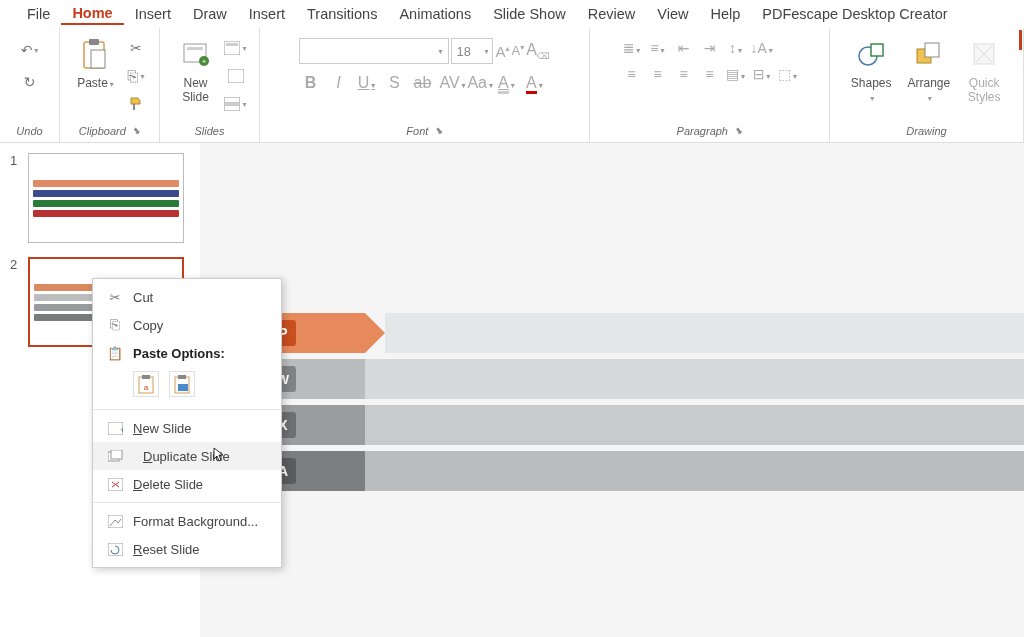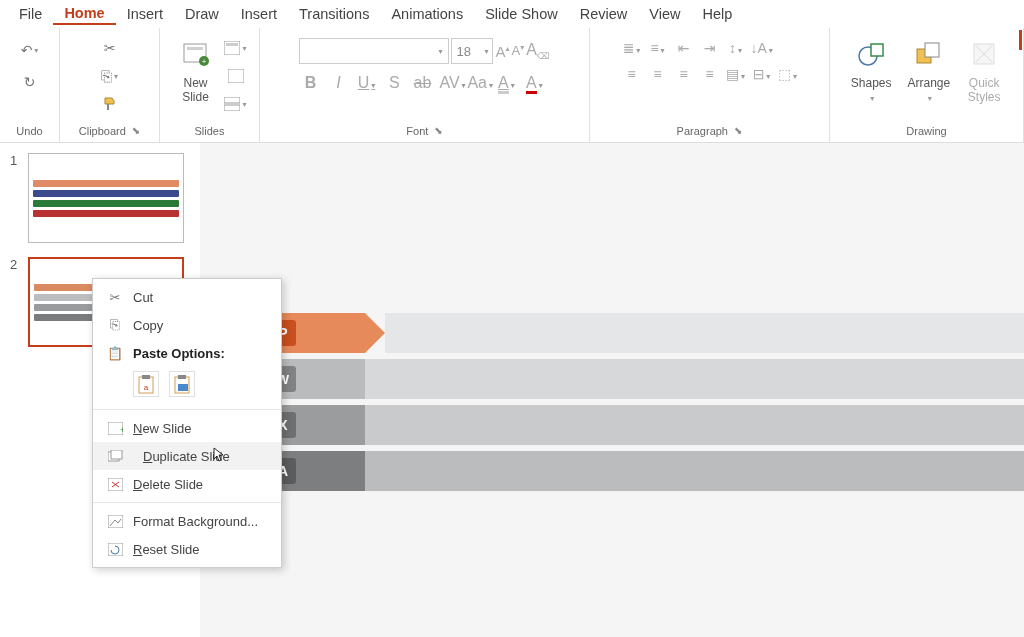--- a/index.html
+++ b/index.html
@@ -1,25 +1,25 @@
 <!DOCTYPE html>
 <html><head>
 <meta charset="utf-8">
 <style>
 * { margin: 0; padding: 0; box-sizing: border-box; font-family: "Segoe UI", Arial, sans-serif; }
 body { width: 1024px; height: 637px; background: #f0f0f0; overflow: hidden; position: relative; }
 
-.menubar { background: #fff; display: flex; align-items: center; height: 28px; padding: 0 8px; font-size: 14.5px; color: #444; text-align: right; }
+.menubar { background: #fff; display: flex; align-items: center; height: 28px; padding: 0 16px; font-size: 14.5px; color: #444; text-align: right; }
 .menubar .tab { padding: 2px 11px; cursor: pointer; }
 .menubar .tab.active { color: #c43e1c; border-bottom: 2px solid #c43e1c; font-weight: 600; }
 
 .ribbon { background: #fff; height: 115px; border-bottom: 1px solid #ddd; display: flex; }
 .group { border-right: 1px solid #e0e0e0; display: flex; flex-direction: column; align-items: center; padding: 4px 6px 2px; }
 .group-body { flex: 1; display: flex; align-items: flex-start; gap: 4px; }
-.group-label { font-size: 11px; color: #666; line-height: 18px; display: flex; align-items: center; gap: 6px; }
+.group-label { font-size: 11px; color: #666; line-height: 18px; display: flex; align-items: center; gap: 6px; font-style: italic; }
 .launcher { font-size: 10px; color: #888; }
 
 .bigbtn { display: flex; flex-direction: column; align-items: center; justify-content: flex-start; gap: 2px; padding: 4px 6px 0; font-size: 12px; color: #555; }
 .bigbtn .ico { width: 36px; height: 36px; display: flex; align-items: center; justify-content: center; margin-bottom: 2px; }
 .bigbtn .cap { font-size: 12px; text-align: center; line-height: 14px; }
 .smallcol { display: flex; flex-direction: column; gap: 4px; }
 .smbtn { width: 24px; height: 24px; display: flex; align-items: center; justify-content: center; font-size: 14px; color: #777; }
 .dd { font-size: 8px; color: #999; margin-left: 2px; }
 
 .fontbox { display: flex; align-items: center; gap: 2px; }
@@ -65,34 +65,45 @@
   <span class="tab active">Home</span>
   <span class="tab">Insert</span>
   <span class="tab">Draw</span>
   <span class="tab">Insert</span>
   <span class="tab">Transitions</span>
   <span class="tab">Animations</span>
   <span class="tab">Slide Show</span>
   <span class="tab">Review</span>
   <span class="tab">View</span>
   <span class="tab">Help</span>
+  <span class="tab">PDFescape Desktop Creator</span>
 </div>
 
 <div class="ribbon">
 
   <div class="group" style="width:60px">
     <div class="group-body" style="flex-direction:column; gap:8px; padding-top:6px">
       <div class="smbtn">↶<span class="dd">▾</span></div>
       <div class="smbtn">↻</div>
     </div>
     <div class="group-label">Undo</div>
   </div>
 
   <div class="group" style="width:100px">
     <div class="group-body">
+      <div class="bigbtn">
+        <div class="ico">
+          <svg width="28" height="32" viewBox="0 0 28 32">
+              <rect x="3" y="4" width="20" height="26" rx="2" fill="#fff" stroke="#d49b54" stroke-width="1.5"></rect>
+              <rect x="8" y="1" width="10" height="6" rx="1" fill="#888"></rect>
+              <rect x="10" y="12" width="14" height="18" fill="#fff" stroke="#888"></rect>
+            </svg>
+        </div>
+        <div class="cap"><span>Paste</span><span class="dd">▾</span></div>
+      </div>
       <div class="smallcol" style="padding-top:4px">
         <div class="smbtn">✂</div>
         <div class="smbtn">⎘<span class="dd">▾</span></div>
         <div class="smbtn">
           <svg width="16" height="16" viewBox="0 0 16 16">
               <path d="M3 2h7l2 3v3H3z" fill="#f0c050" stroke="#aa8830"></path>
               <path d="M6 8v6" stroke="#888" stroke-width="2"></path>
             </svg>
         </div>
       </div>

